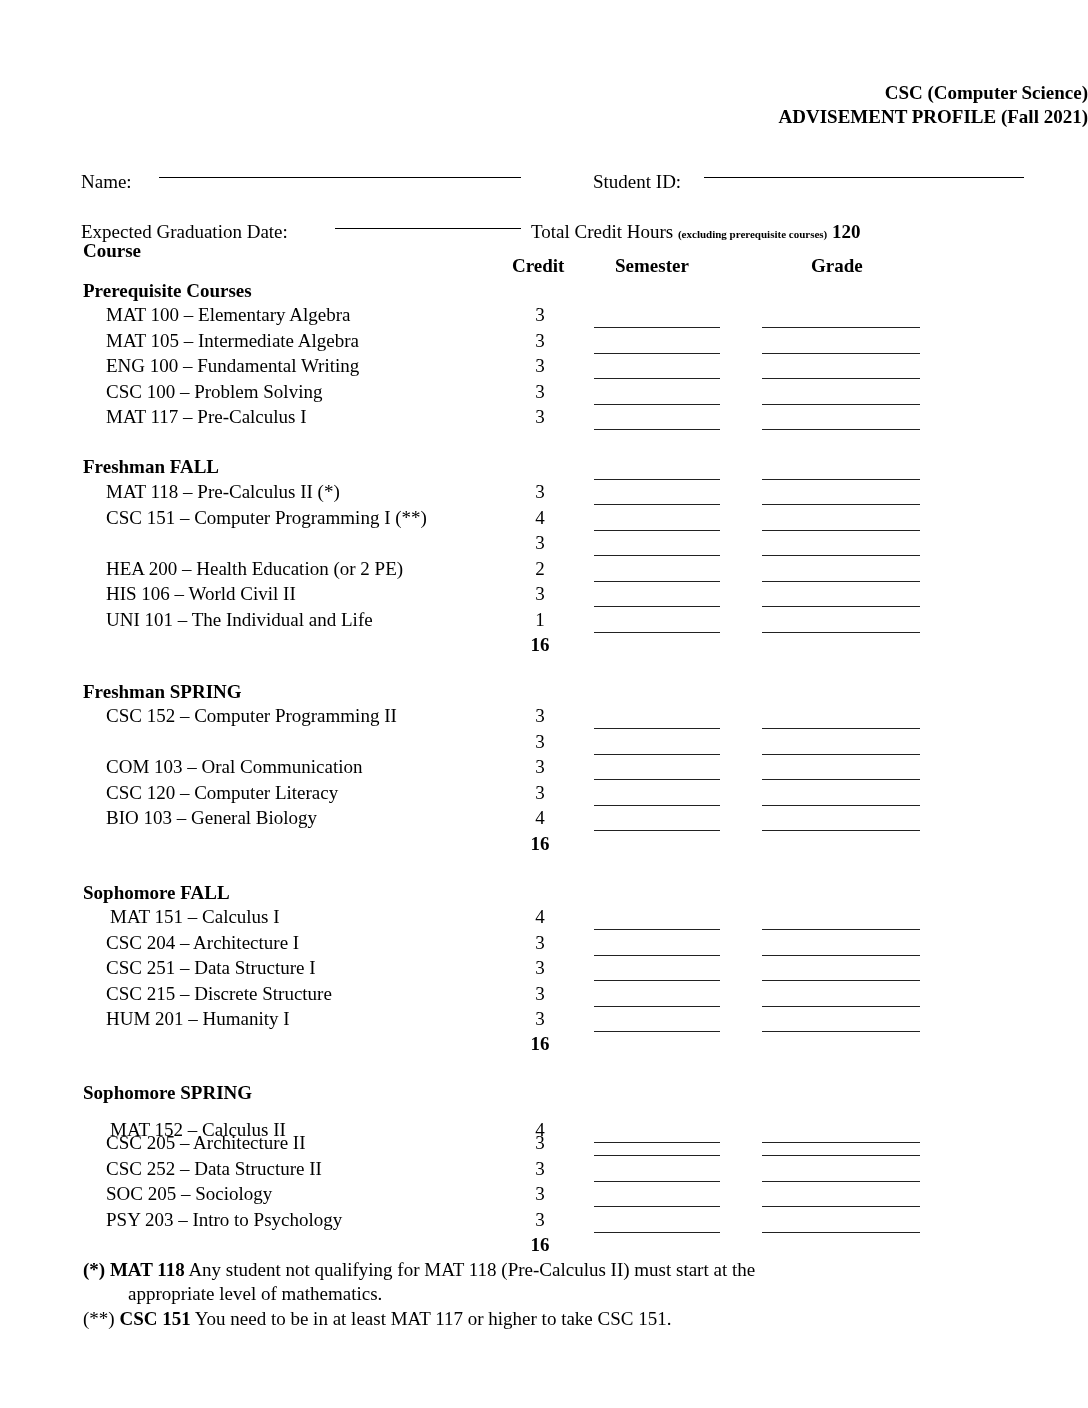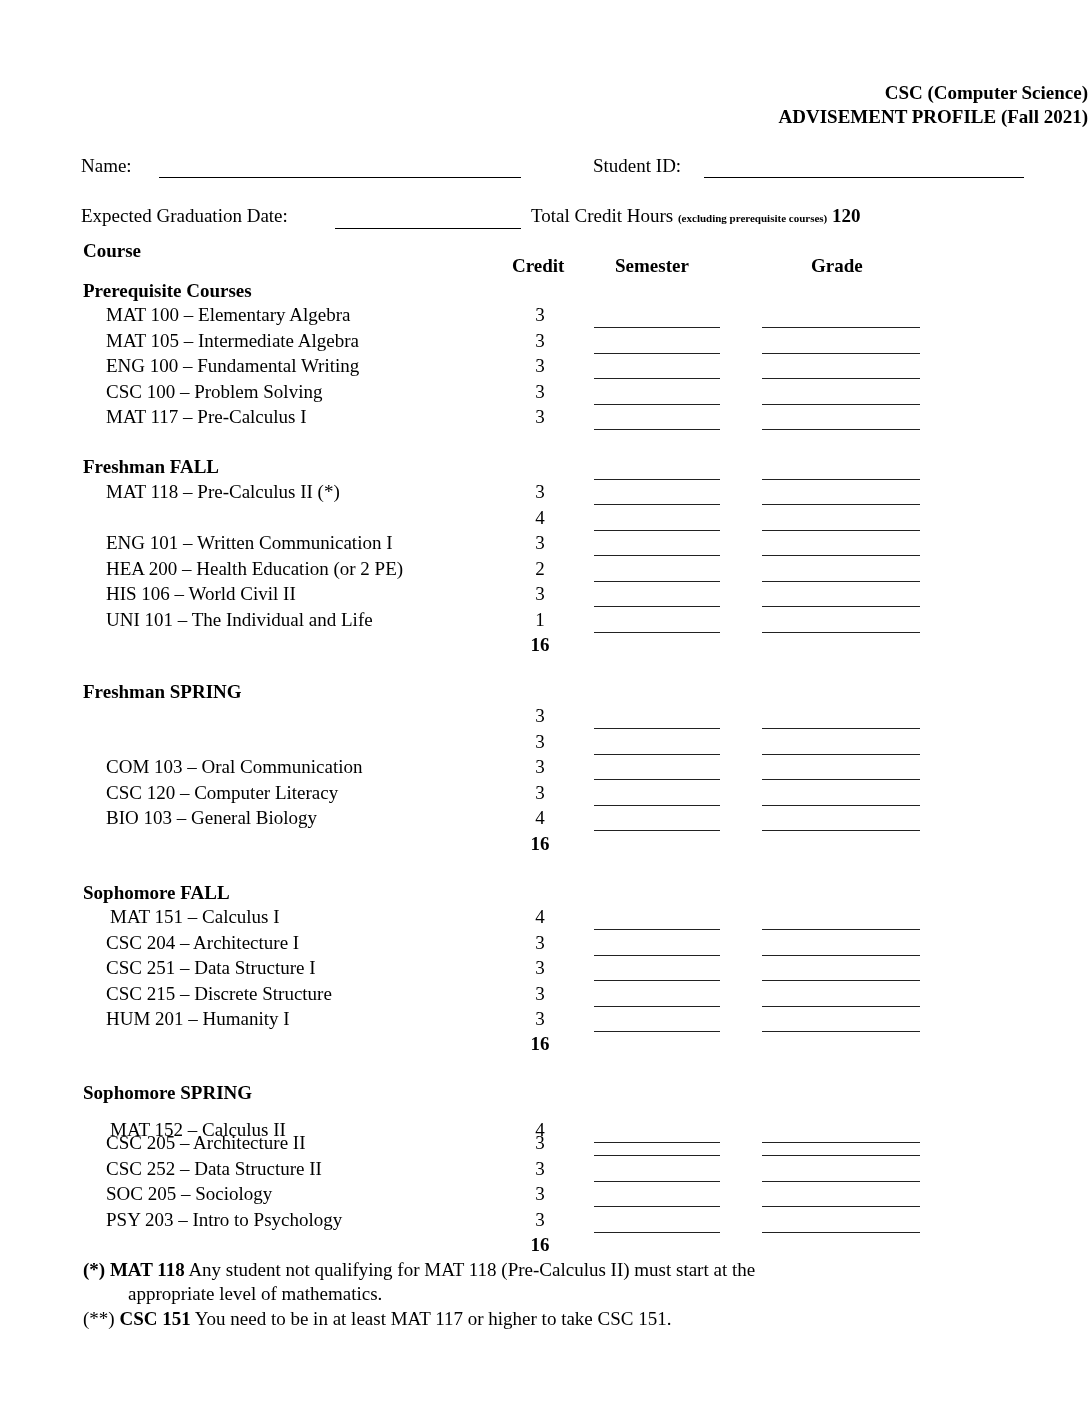--- a/index.html
+++ b/index.html
@@ -1,20 +1,20 @@
 <!DOCTYPE html>
 <html><head>
 <meta charset="utf-8">
 <style>
   html, body { margin:0; padding:0; background:#ffffff; }
   body { width:1088px; height:1408px; position:relative; overflow:hidden;
          font-family:"Liberation Serif", "DejaVu Serif", serif; color:#000; }
   .abs { position:absolute; white-space:nowrap; }
   .title { left:0; width:1088px; text-align:right; font-weight:bold; font-size:19px; }
-  .lbl { font-size:19px; }
+  .lbl { font-size:19px;margin-top:16px; }
   .uline { position:absolute; height:0; border-top:1.5px solid #000; }
   .hdr { font-weight:bold; font-size:19px; }
   .row { position:absolute; left:0; width:993px; height:25px; }
   .row .cname { position:absolute; left:106px; font-size:19px; top:0; }
   .row .cname.ind2 { left:110px; }
   .row .cred { position:absolute; left:520px; width:40px; text-align:center; font-size:19px; top:0; }
   .row .sem { position:absolute; left:594px; width:126px; top:23px; border-top:1.5px solid #222; }
   .row .grd { position:absolute; left:762px; width:158px; top:23px; border-top:1.5px solid #222; }
   .sect { position:absolute; left:83px; font-weight:bold; font-size:19px; }
   .total { position:absolute; left:520px; width:40px; text-align:center; font-weight:bold; font-size:19px; }
@@ -83,26 +83,26 @@
   <span class="sem"></span>
   <span class="grd"></span>
 </div>
 <div class="row" style="top:481px;">
   <span class="cname">MAT 118 – Pre-Calculus II (*)</span>
   <span class="cred">3</span>
   <span class="sem"></span>
   <span class="grd"></span>
 </div>
 <div class="row" style="top:507px;">
+  <span class="cname">CSC 151 – Computer Programming I (**)</span>
   <span class="cred">4</span>
   <span class="sem"></span>
   <span class="grd"></span>
 </div>
 <div class="row" style="top:532px;">
-  <span class="cname">ENG 101 – Written Communication I</span>
   <span class="cred">3</span>
   <span class="sem"></span>
   <span class="grd"></span>
 </div>
 <div class="row" style="top:558px;">
   <span class="cname">HEA 200 – Health Education (or 2 PE)</span>
   <span class="cred">2</span>
   <span class="sem"></span>
   <span class="grd"></span>
 </div>
@@ -115,20 +115,21 @@
 <div class="row" style="top:609px;">
   <span class="cname">UNI 101 – The Individual and Life</span>
   <span class="cred">1</span>
   <span class="sem"></span>
   <span class="grd"></span>
 </div>
 <div class="total" style="top:634px;">16</div>
 
 <div class="sect" style="top:681px;">Freshman SPRING</div>
 <div class="row" style="top:705px;">
+  <span class="cname">CSC 152 – Computer Programming II</span>
   <span class="cred">3</span>
   <span class="sem"></span>
   <span class="grd"></span>
 </div>
 <div class="row" style="top:731px;">
   <span class="cred">3</span>
   <span class="sem"></span>
   <span class="grd"></span>
 </div>
 <div class="row" style="top:756px;">

